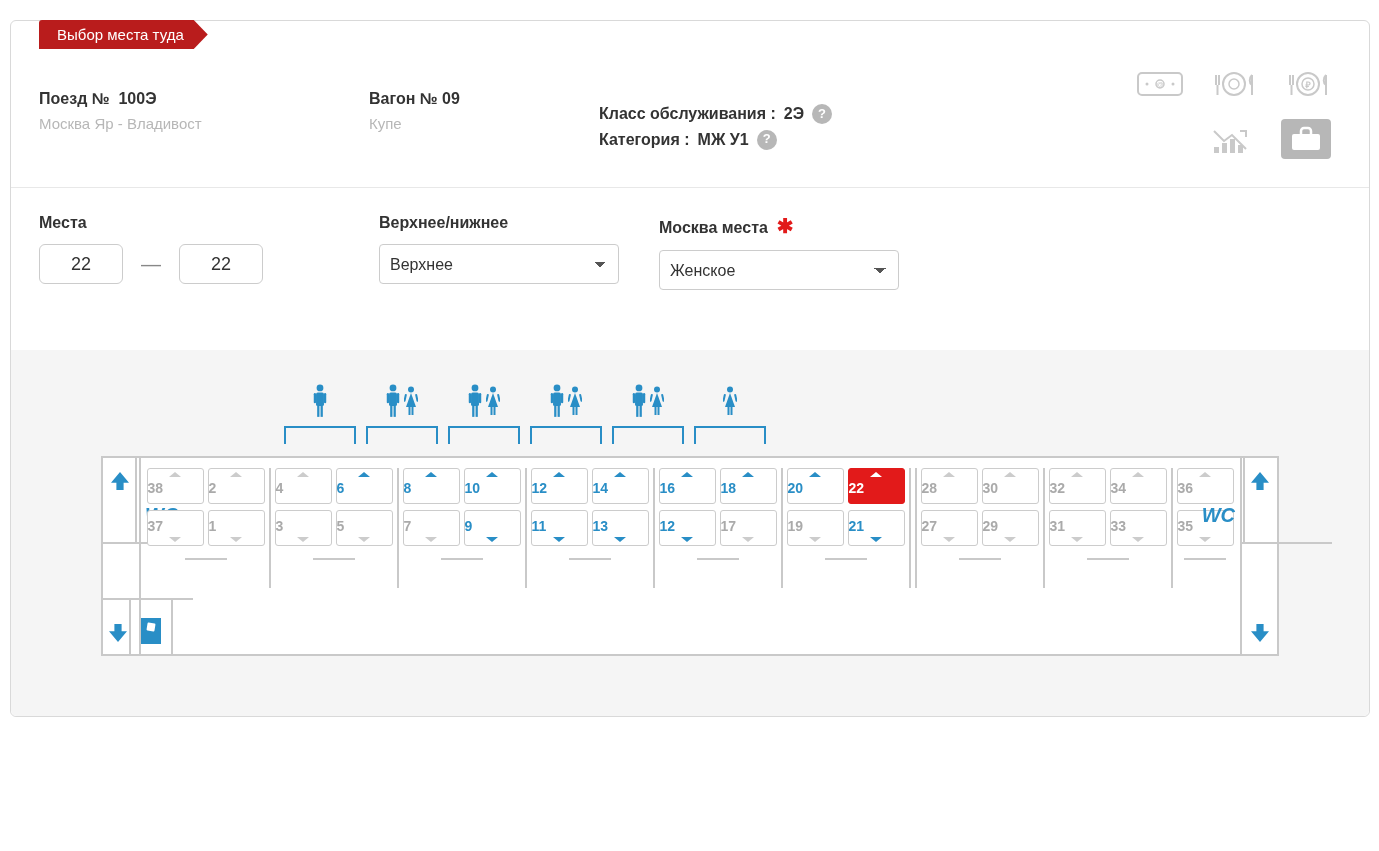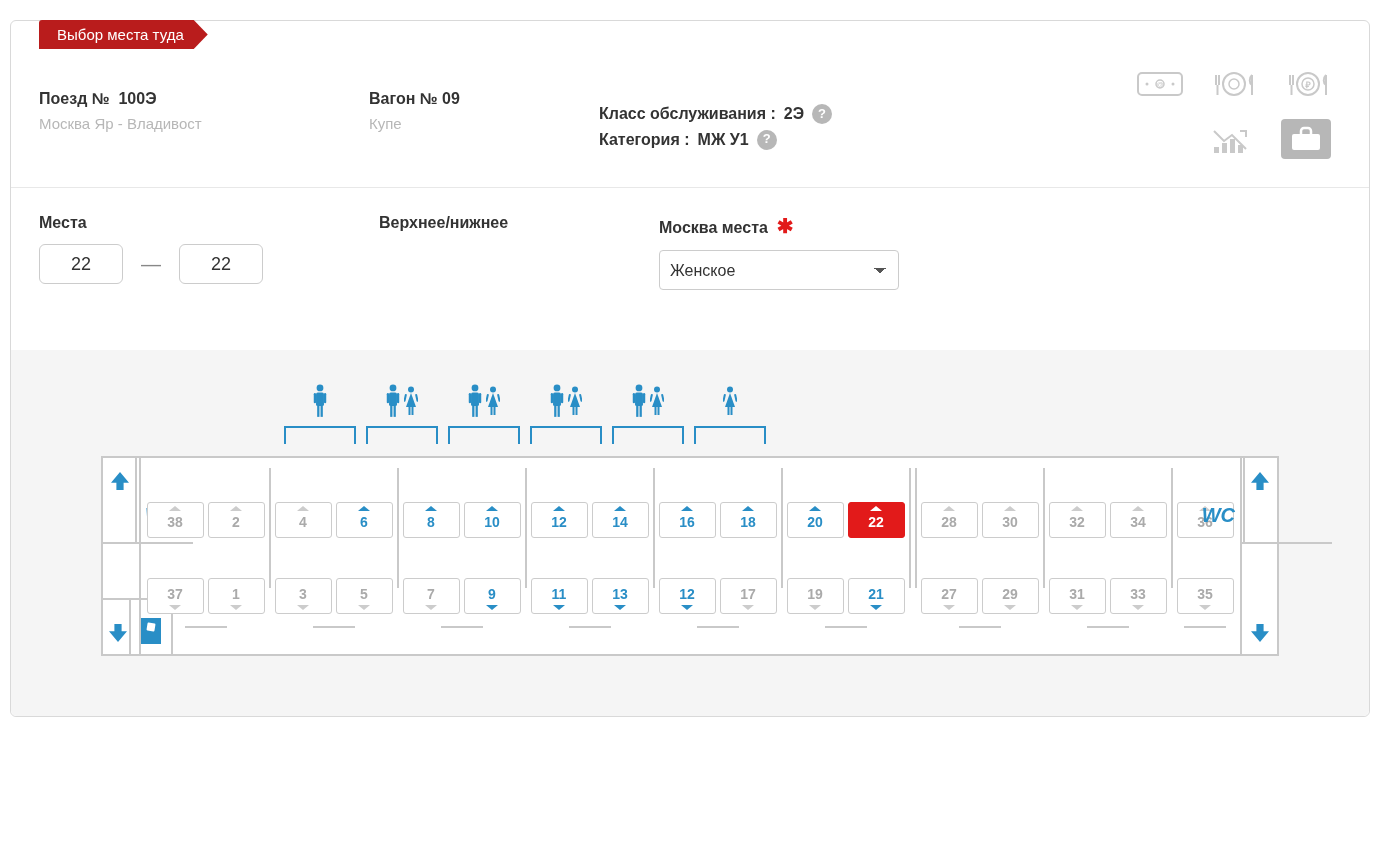--- a/index.html
+++ b/index.html
@@ -56,22 +56,22 @@
 .arrowblk.up svg { transform: rotate(0); }
 .arrowblk.down svg { transform: rotate(180deg); }
 .sepv { position: absolute; background: #c9c9c9; width: 2px; }
 .seph { position: absolute; background: #c9c9c9; height: 2px; }
 .cooler { width: 20px; height: 26px; background: #298ec6; position: absolute; bottom: 10px; left: 38px; }
 .cooler::after { content: ''; position: absolute; width: 8px; height: 8px; background: #fff; border-radius: 1px; top: 5px; left: 6px; transform: rotate(9deg); }
 
 .compartments { flex: 1; display: flex; padding: 10px 4px 0 4px; gap: 0; }
 .compart { display: flex; flex-direction: column; padding: 0 2px; position: relative; }
 .seatrow { display: flex; gap: 4px; }
-.seat { width: 57px; height: 36px; border: 1px solid #ccc; border-radius: 3px; display: flex; flex-direction: column; align-items: center; justify-content: center;
-  font-size: 14px; font-weight: 700; color: #aaa; background: #fff; cursor: pointer; position: relative; padding-top: 4px; margin-top: 34px; }
+.seat { width: 57px; height: 36px; border: 1px solid #ccc; border-radius: 3px; display: flex; flex-direction: column; justify-content: center;
+  font-size: 14px; font-weight: 700; color: #aaa; background: #fff; cursor: pointer; position: relative; padding-top: 4px; }
 .seat .tri { width: 0; height: 0; border-left: 6px solid transparent; border-right: 6px solid transparent; position: absolute; left: 50%; transform: translateX(-50%); }
 .seat.upper .tri { border-bottom: 5px solid #ccc; top: 3px; }
 .seat.lower .tri { border-top: 5px solid #ccc; bottom: 3px; }
 .seat.lower { padding-top: 0; padding-bottom: 4px; }
 .seat.avail { color: #298ec6; }
 .seat.avail.upper .tri { border-bottom-color: #298ec6; }
 .seat.avail.lower .tri { border-top-color: #298ec6; }
 .seat.selected { background: #e21a1a; color: #fff; border-color: #e21a1a; }
 .seat.selected.upper .tri { border-bottom-color: #fff; }
 .cwall { width: 2px; background: #c9c9c9; height: 120px; margin: 0 2px; align-self: flex-start; }
@@ -160,20 +160,21 @@
     <div class="fcol fcol1">
       <div class="flabel">Места</div>
       <div class="frow">
         <input class="numinput" value="22" style="">
         <span class="dash">—</span>
         <input class="numinput" value="22" style="">
       </div>
     </div>
     <div class="fcol fcol2">
       <div class="flabel">Верхнее/нижнее</div>
+      <select class="sel"><option>Верхнее</option></select>
     </div>
     <div class="fcol fcol3">
       <div class="flabel"><span>Москва места</span>&nbsp;&nbsp;<span class="req">✱</span></div>
       <select class="sel"><option>Женское</option></select>
     </div>
   </div>
 
   <div class="mapwrap">
     <div class="legend" id="legend">
         <div style="display: flex; position: relative; width: 100%; height: 100%; padding-left: 96px;">

